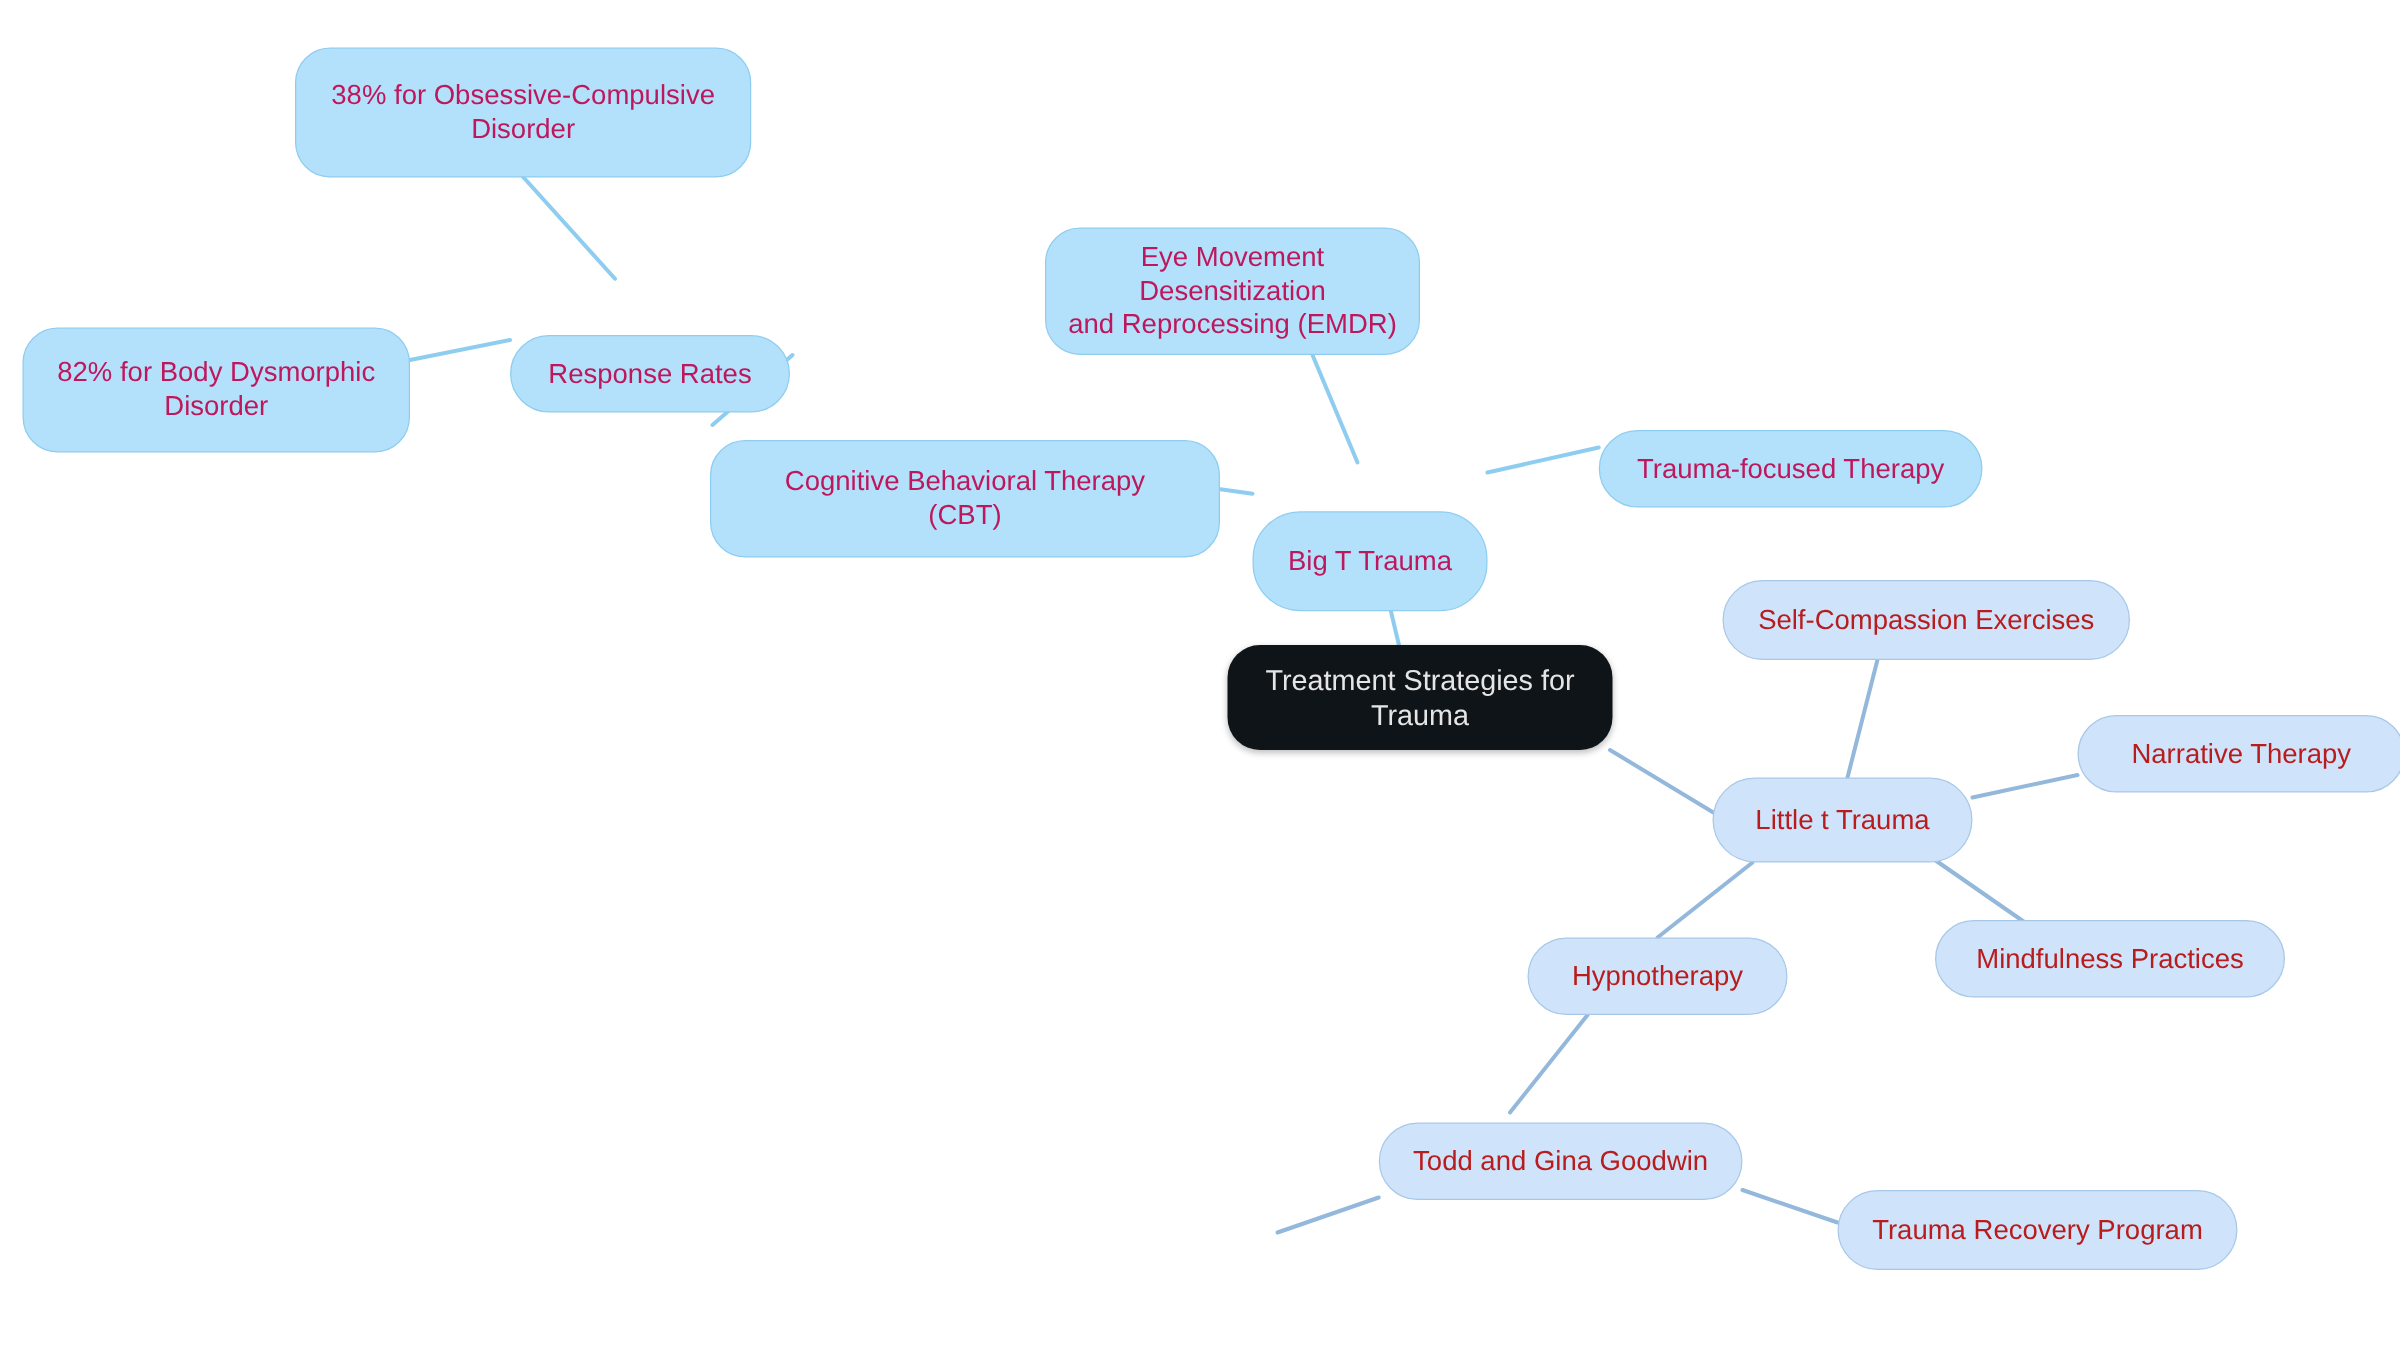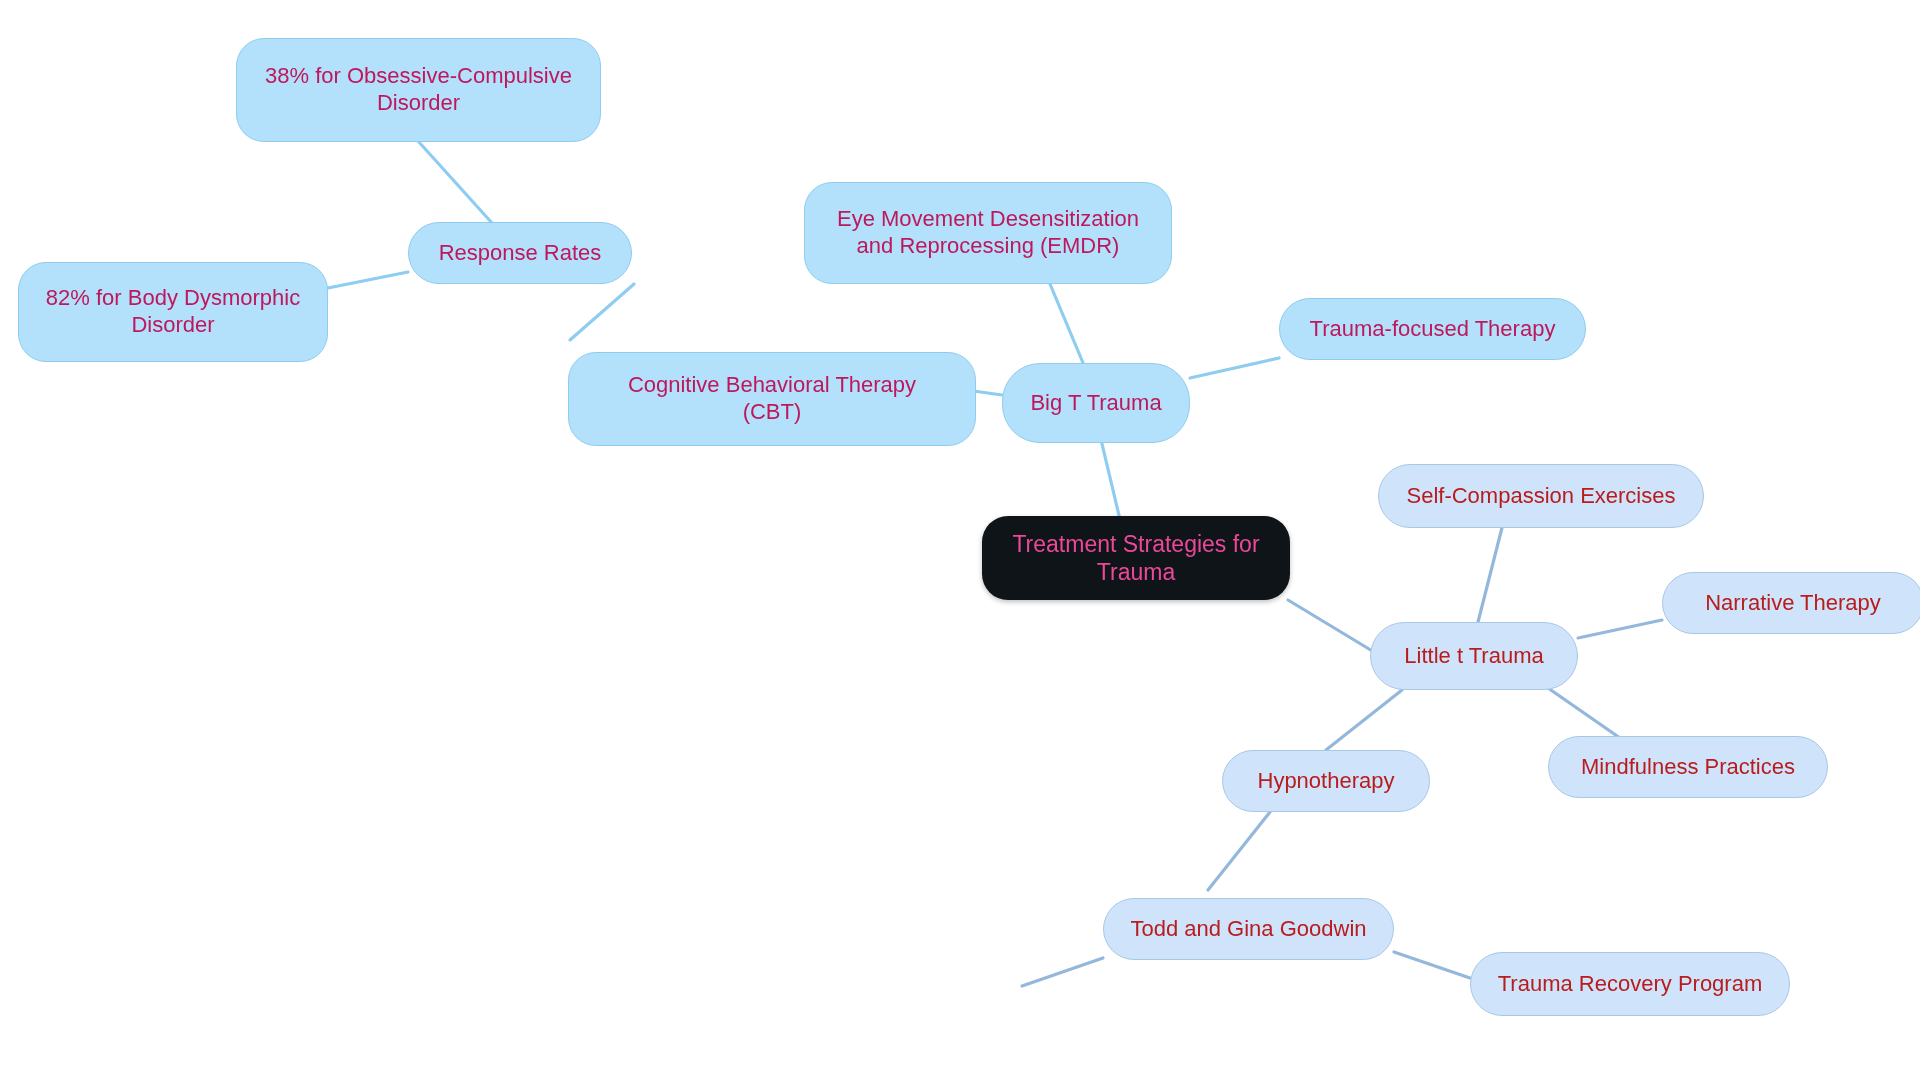--- a/index.html
+++ b/index.html
@@ -35,37 +35,37 @@
     align-items: center;
     justify-content: center;
     text-align: center;
     line-height: 1.22;
     white-space: pre-line;
     -webkit-font-smoothing: antialiased;
   }
   
   .node.root {
     background: #0f1419;
-    color: #ec4899;
+    color: #e5e5e5;
     border-radius: 26px;
     font-size: 23px;
     border: none;
     box-shadow: 0 2px 5px rgba(0,0,0,0.25);
     padding: 0 18px;
   }
   
   .node.cyan {
     background: #b3e0fa;
     border: 1.6px solid #8ecdf0;
     color: #be185d;
     border-radius: 28px;
     font-size: 22px;
     padding: 0 16px;
   }
-  .node.cyan.pill { border-radius: 38px; }
+  .node.cyan.pill { border-radius: 38px; margin-top: 46px; }
   
   .node.peri {
     background: #cfe3fa;
     border: 1.6px solid #a8c8e8;
     color: #b91c1c;
     border-radius: 30px;
     font-size: 22px;
     padding: 0 16px;
   }
   .node.peri.pill { border-radius: 40px; }
@@ -110,21 +110,21 @@
 
   <div class="node root" style="left:982px; top:516px; width:308px; height:84px;">
     <span>Treatment Strategies for
 Trauma</span>
   </div>
 
   <div class="node cyan pill" style="left:1002px; top:363px; width:188px; height:80px;">
     <span>Big T Trauma</span>
   </div>
 
-  <div class="node cyan" style="left:804px; top:182px; width:368px; height:102px;">
+  <div class="node cyan" style="left:836px; top:182px; width:300px; height:102px;">
     <span>Eye Movement Desensitization
 and Reprocessing (EMDR)</span>
   </div>
 
   <div class="node cyan pill" style="left:1279px; top:298px; width:307px; height:62px;">
     <span>Trauma-focused Therapy</span>
   </div>
 
   <div class="node cyan" style="left:568px; top:352px; width:408px; height:94px;">
     <span>Cognitive Behavioral Therapy

